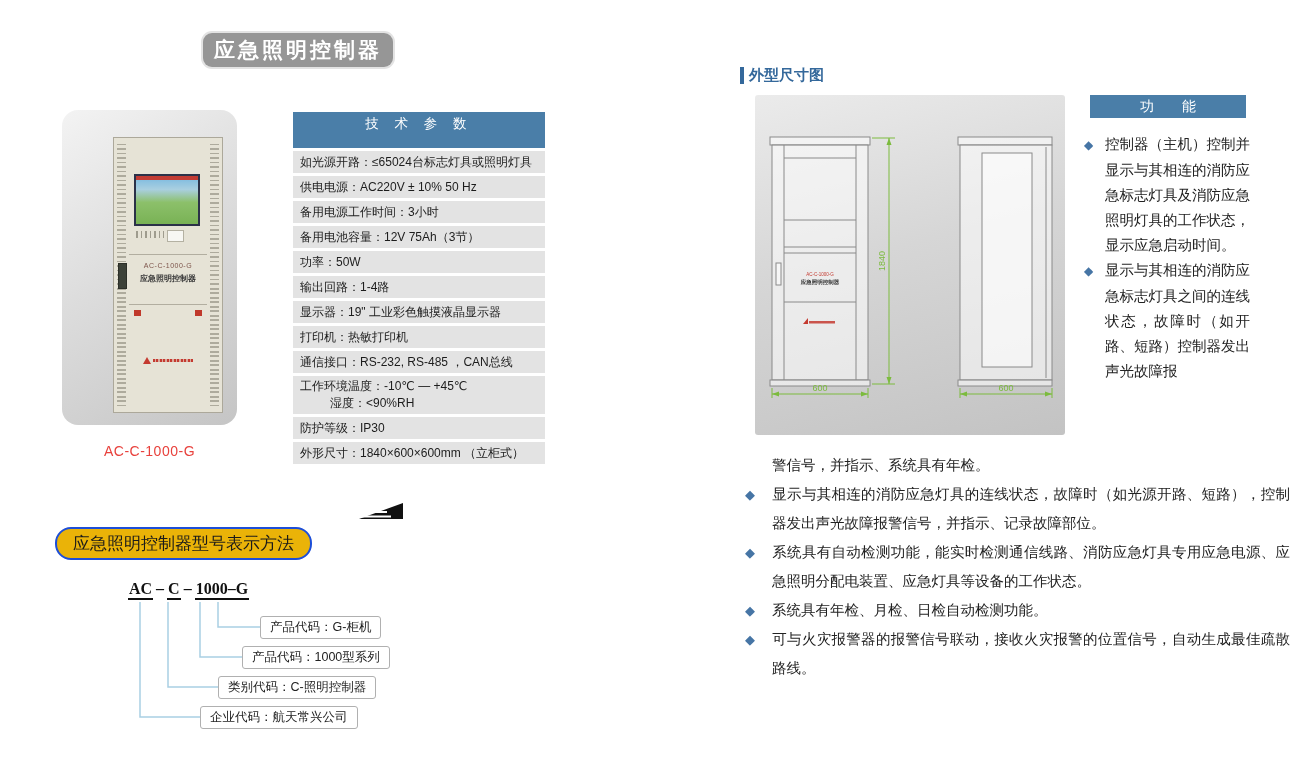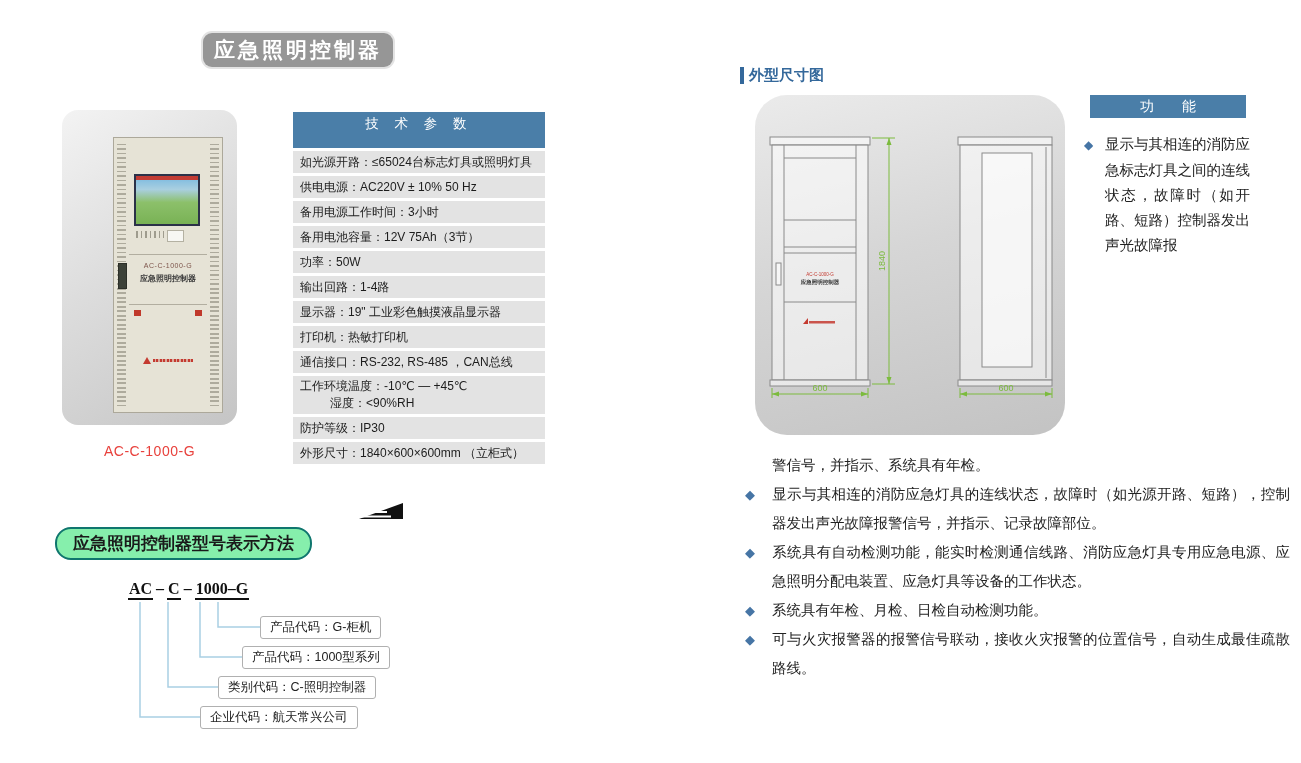--- a/index.html
+++ b/index.html
@@ -46,40 +46,40 @@
   .specs { left:293px; top:112px; width:252px; }
   .specs-header { height:36px; background:#4a7ea8; color:#fff; font-size:13.5px;
     letter-spacing:6px; text-align:center; line-height:23px; }
   .spec-row { margin-top:3px; background:#e3e3e3; min-height:22px; font-size:12px;
     color:#1c1c1c; display:flex; align-items:center; padding-left:7px; }
   .spec-row.double { display:block; padding-top:2px; padding-bottom:2px; line-height:17px; }
   .spec-row.double .l2 { display:block; padding-left:30px; }
 
   .arrow-wrap { left:357px; top:502px; width:48px; height:20px; }
 
-  .pill-title { left:55px; top:527px; border:2px solid #0f766e; border-radius:16px;
-    padding:3px 16px; font-size:17px; font-weight:bold; color:#1a1a1a; background:#86efac; }
+  .pill-title { left:55px; top:527px; border:2px solid #1d4ed8; border-radius:16px;
+    padding:3px 16px; font-size:17px; font-weight:normal; color:#1a1a1a; background:#eab308; }
 
   .diagram { left:95px; top:578px; width:330px; height:165px; }
   .diagram svg.lines { position:absolute; left:0; top:0; }
   .code-line { position:absolute; left:33px; top:2px; font-family:"Liberation Serif","DejaVu Serif",serif;
     font-weight:bold; font-size:16px; color:#111; }
   .code-line .seg { border-bottom:2px solid #111; padding:0 1px 1px; }
   .code-line .dash { padding:0 3px; }
   .dg-box { position:absolute; border:1px solid #b0b0b0; border-radius:3px; background:#fff;
     font-size:12.5px; color:#222; padding:2px 9px; white-space:nowrap; }
   .dg-box.b1 { left:165px; top:38px; } .dg-box.b2 { left:147px; top:68px; }
   .dg-box.b3 { left:123px; top:98px; } .dg-box.b4 { left:105px; top:128px; }
 
   
   .dim-title { left:740px; top:66px; display:flex; align-items:center; gap:5px;justify-content:flex-end; }
   .dim-title .bar { width:4px; height:17px; background:#34689b; }
   .dim-title .txt { font-size:15px; font-weight:bold; color:#34689b; }
 
-  .dim-card { left:755px; top:95px; width:310px; height:340px; border-radius:32px;
+  .dim-card { left:755px; top:95px; width:310px; height:340px; border-radius:3px;
     background:linear-gradient(165deg,#ebebeb 0%,#d6d6d6 45%,#c3c3c3 100%); }
 
   .func-box { left:1090px; top:95px; width:156px; height:23px; background:#4a7ea8;
     color:#fff; font-size:14px; letter-spacing:12px; text-indent:12px;
     display:flex; align-items:center; justify-content:center; }
 
   .side-bullets { left:1084px; top:132px; width:166px; font-size:14.5px; line-height:25px;
     color:#222; text-align:justify; }
   .sbullet { padding-left:21px; }
   .sbullet .dd { display:inline-block; width:21px; margin-left:-21px; color:#4675a5; font-size:12px; text-align:left; }
@@ -223,20 +223,23 @@
     <text x="130" y="166" font-size="9" fill="#7cbb3e" text-anchor="middle" transform="rotate(-90 130 166)">1840</text>
     <text x="65" y="296" font-size="9" fill="#7cbb3e" text-anchor="middle">600</text>
     <text x="251" y="296" font-size="9" fill="#7cbb3e" text-anchor="middle">600</text>
   </svg>
 </div>
 
 <div class="abs func-box">功 能</div>
 
 <div class="abs side-bullets">
   <div class="sbullet">
+    <span class="dd">◆</span><span>控制器（主机）控制并显示与其相连的消防应急标志灯具及消防应急照明灯具的工作状态，显示应急启动时间。</span>
+  </div>
+  <div class="sbullet">
     <span class="dd">◆</span><span>显示与其相连的消防应急标志灯具之间的连线状态，故障时（如开路、短路）控制器发出声光故障报</span>
   </div>
 </div>
 
 <div class="abs bottom-text">
   <div class="cont-line">警信号，并指示、系统具有年检。</div>
   <div class="bbullet">
     <span class="dd">◆</span><span>显示与其相连的消防应急灯具的连线状态，故障时（如光源开路、短路），控制器发出声光故障报警信号，并指示、记录故障部位。</span>
   </div>
   <div class="bbullet">

